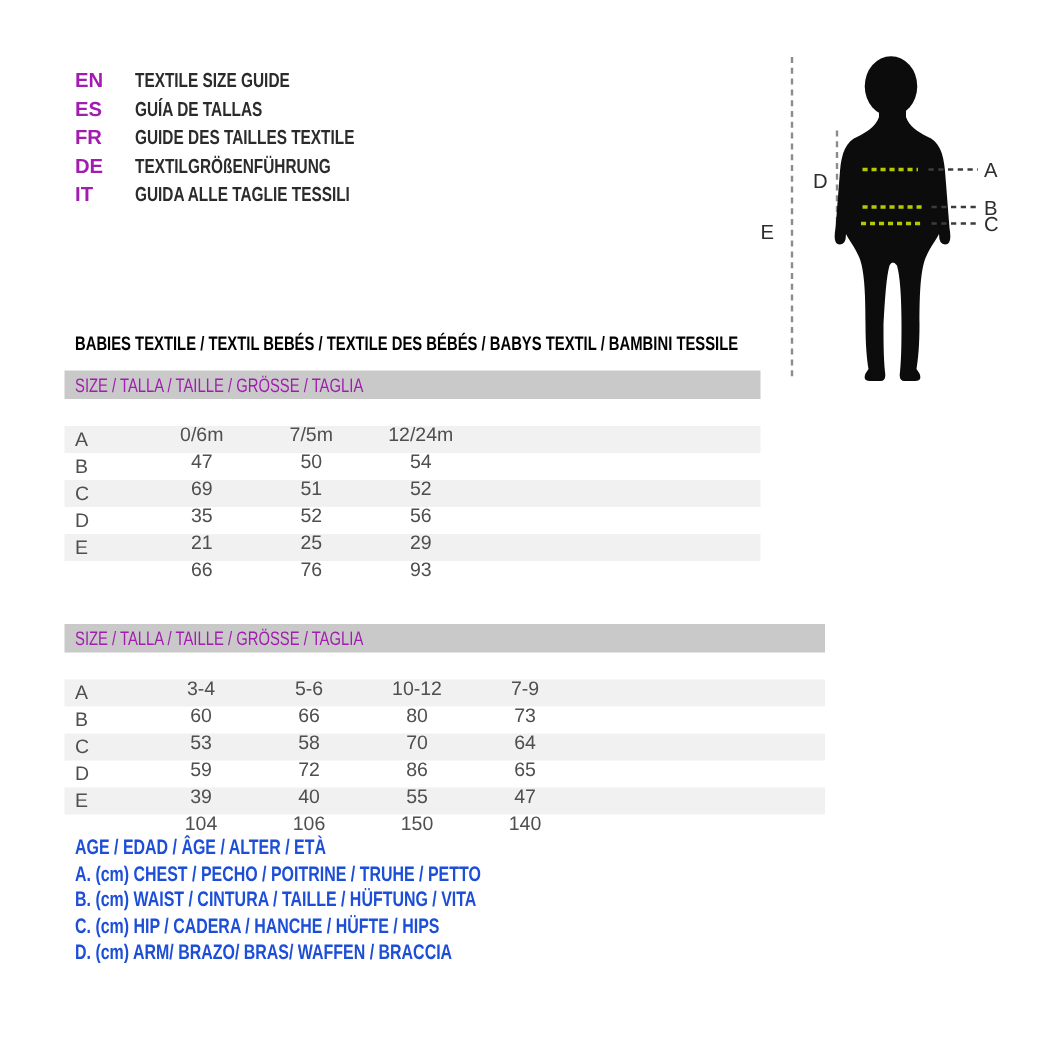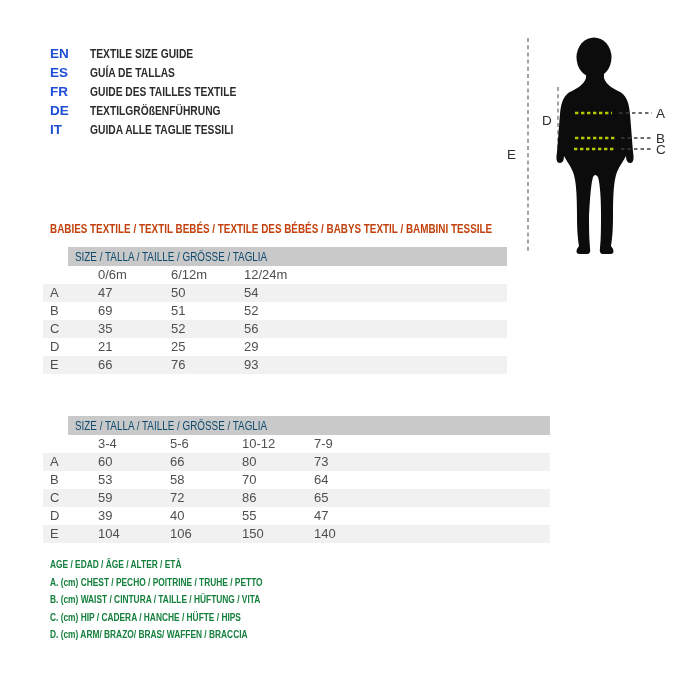--- a/index.html
+++ b/index.html
@@ -3,46 +3,46 @@
 <meta charset="utf-8">
 <style>
   html,body{margin:0;padding:0;background:#fff;}
   .canvas{position:relative;width:700px;height:700px;background:#fff;overflow:hidden;
           font-family:"Liberation Sans",sans-serif;}
   .cond{display:inline-block;transform:scaleX(0.76);transform-origin:0 50%;white-space:nowrap;}
 
   
   .lang-list{position:absolute;left:50px;top:44px;}
   .lang-row{display:flex;height:19px;line-height:19px;}
-  .lang-code{width:40px;font-size:13.5px;font-weight:700;color:#1d4ed8;}
+  .lang-code{width:40px;font-size:13.5px;font-weight:700;color:#a21caf;}
   .lang-label{font-size:13.5px;font-weight:700;color:#2b2b2b;}
 
   
   .figure{position:absolute;left:498px;top:28px;}
 
   
-  .sec-title{position:absolute;left:50px;font-size:13px;font-weight:700;color:#c2410c;height:15px;line-height:15px;}
+  .sec-title{position:absolute;left:50px;font-size:13px;font-weight:700;color:#000000;height:15px;line-height:15px;}
   .title-babies{top:221px;}
   .title-children{top:391px;}
 
   
   .tbl{position:absolute;left:43px;}
   .tbl-babies{top:247px;width:464px;}
   .tbl-children{top:416px;width:507px;}
   .tbl-bar{height:19px;line-height:19px;background:#c9c9c9;padding-left:7px;
-           font-size:13px;color:#0c4a6e;margin-left:25px;}
+           font-size:13px;color:#a21caf;}
   .tbl-row{display:flex;height:18px;line-height:18px;font-size:13px;color:#4f4f4f;}
   .tbl-row.shade{background:#f1f1f1;}
   .cell-label{width:55px;padding-left:7px;box-sizing:border-box;}
-  .cell-val{width:73px;}
+  .cell-val{width:73px;text-align:center;margin-top:15px;}
   .tbl-children .cell-val{width:72px;}
 
   
   .legend{position:absolute;left:50px;top:556px;}
-  .legend-line{height:17.5px;line-height:17.5px;font-size:11px;font-weight:700;color:#15803d;}
+  .legend-line{height:17.5px;line-height:17.5px;font-size:14px;font-weight:700;color:#1d4ed8;}
 </style>
 </head>
 <body>
 
 <div class="canvas">
 
   <div class="lang-list">
     <div class="lang-row">
       <span class="lang-code">EN</span>
       <span class="lang-label cond">TEXTILE SIZE GUIDE</span>
@@ -105,21 +105,21 @@
   <div class="sec-title title-babies">
     <span class="cond">BABIES TEXTILE / TEXTIL BEBÉS / TEXTILE DES BÉBÉS / BABYS TEXTIL / BAMBINI TESSILE</span>
   </div>
   <div class="tbl tbl-babies">
     <div class="tbl-bar">
       <span class="cond">SIZE / TALLA / TAILLE / GRÖSSE / TAGLIA</span>
     </div>
     <div class="tbl-row">
       <span class="cell-label"></span>
       <span class="cell-val">0/6m</span>
-      <span class="cell-val">6/12m</span>
+      <span class="cell-val">7/5m</span>
       <span class="cell-val">12/24m</span>
     </div>
     <div class="tbl-row shade">
       <span class="cell-label">A</span>
       <span class="cell-val">47</span>
       <span class="cell-val">50</span>
       <span class="cell-val">54</span>
     </div>
     <div class="tbl-row">
       <span class="cell-label">B</span>

